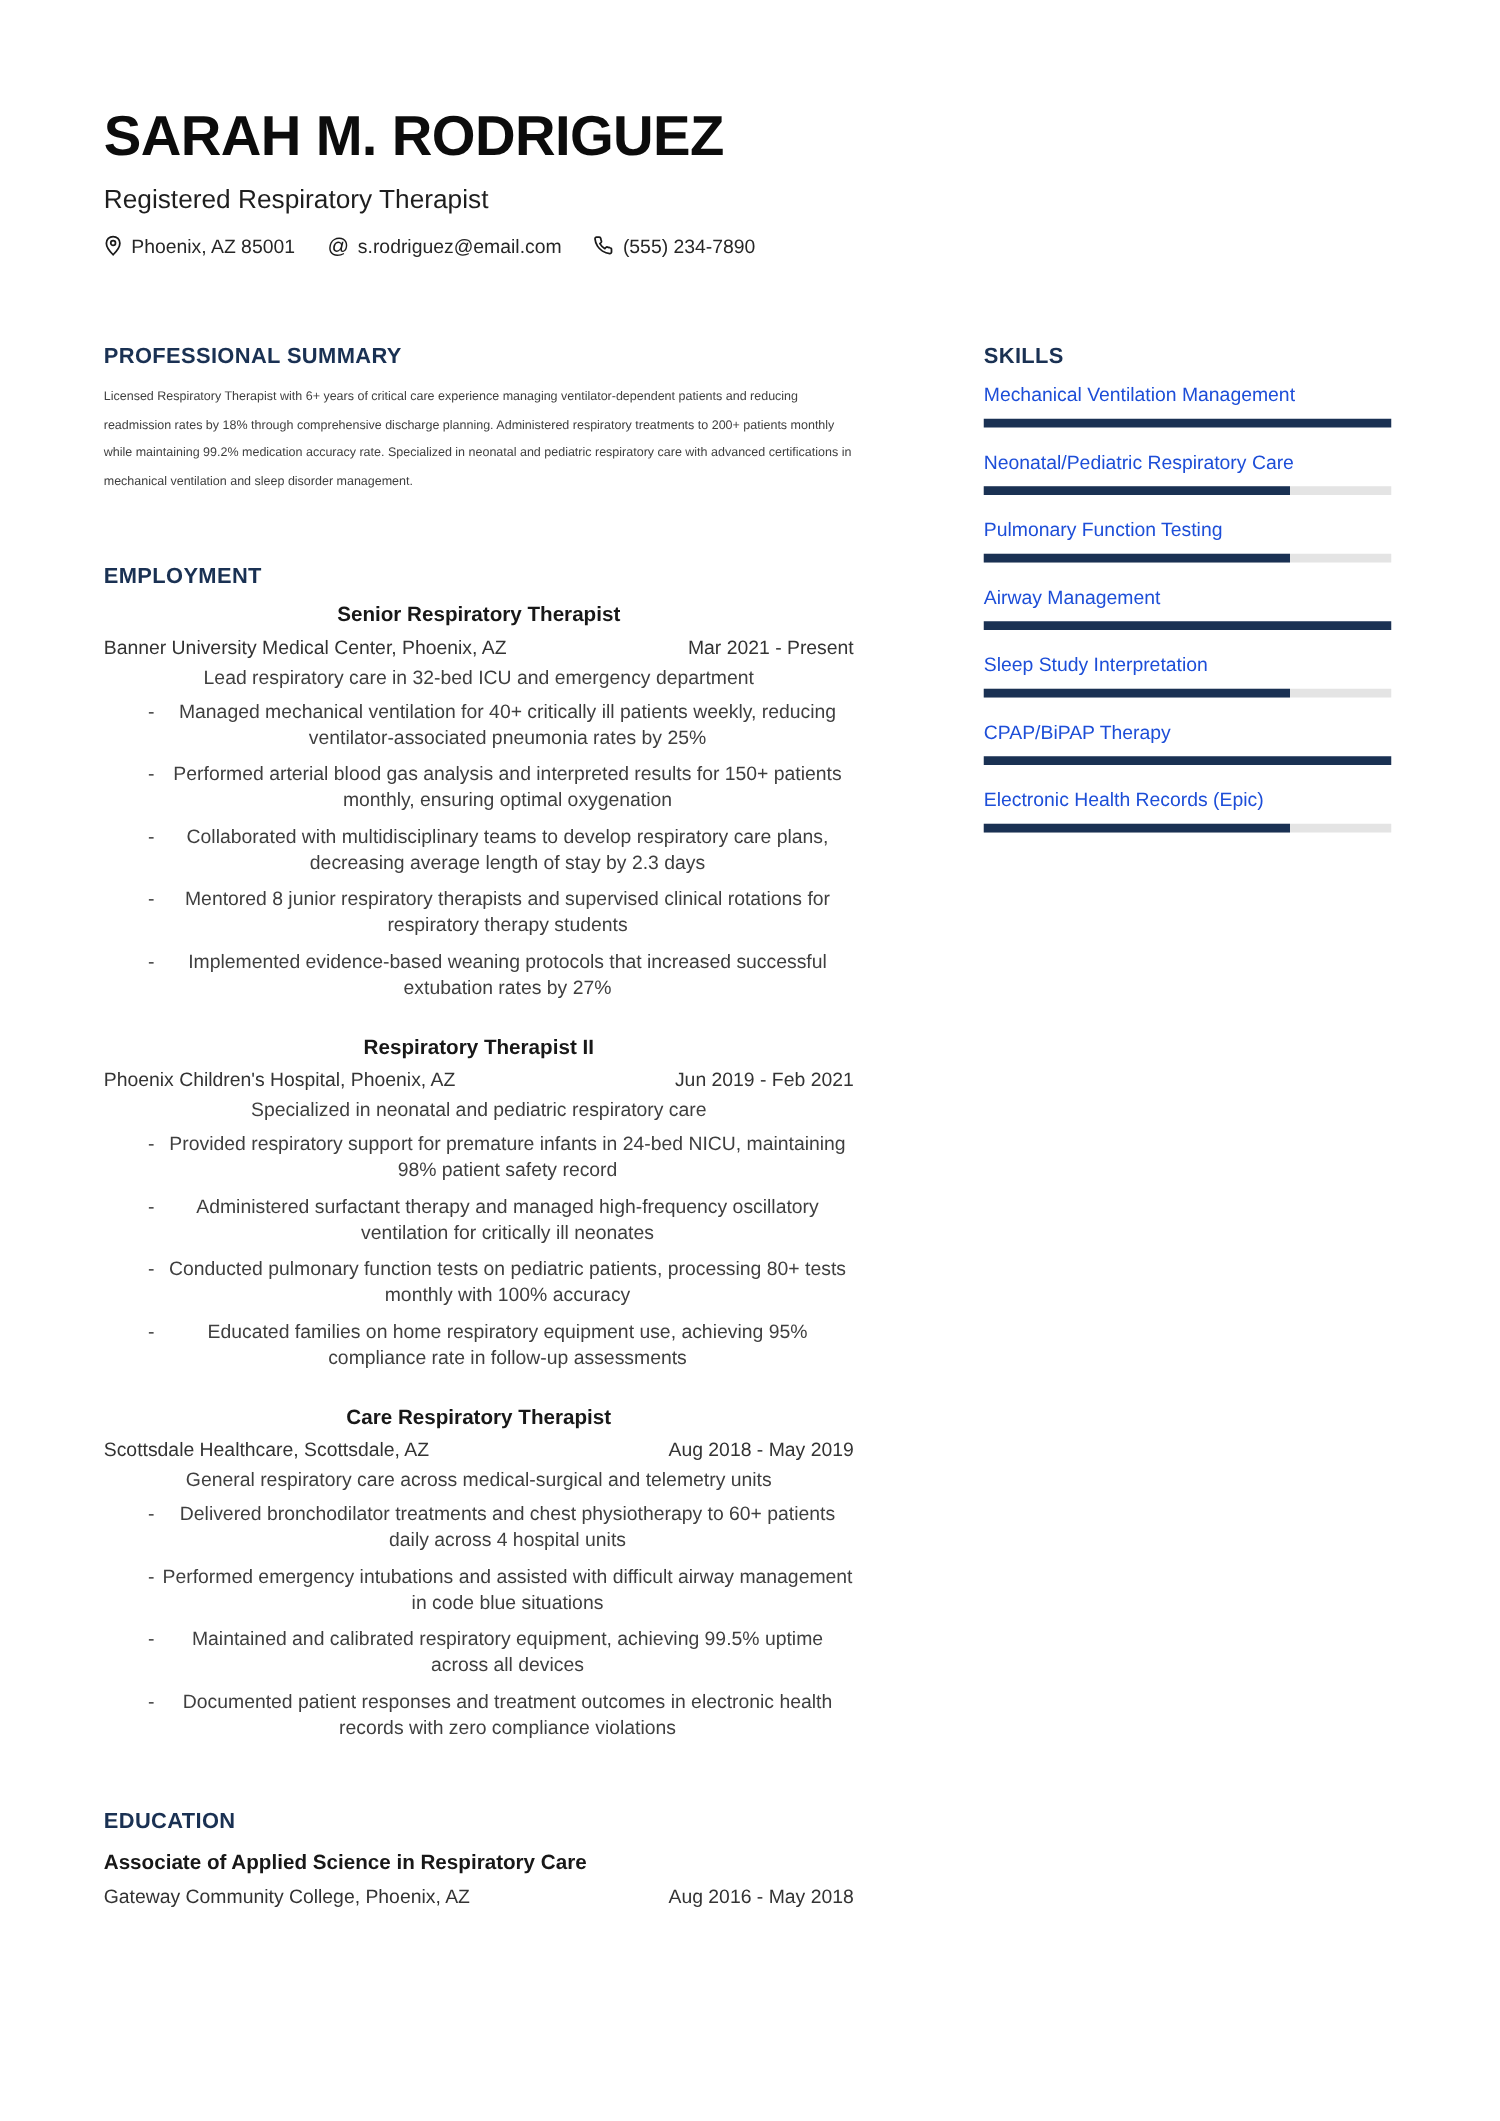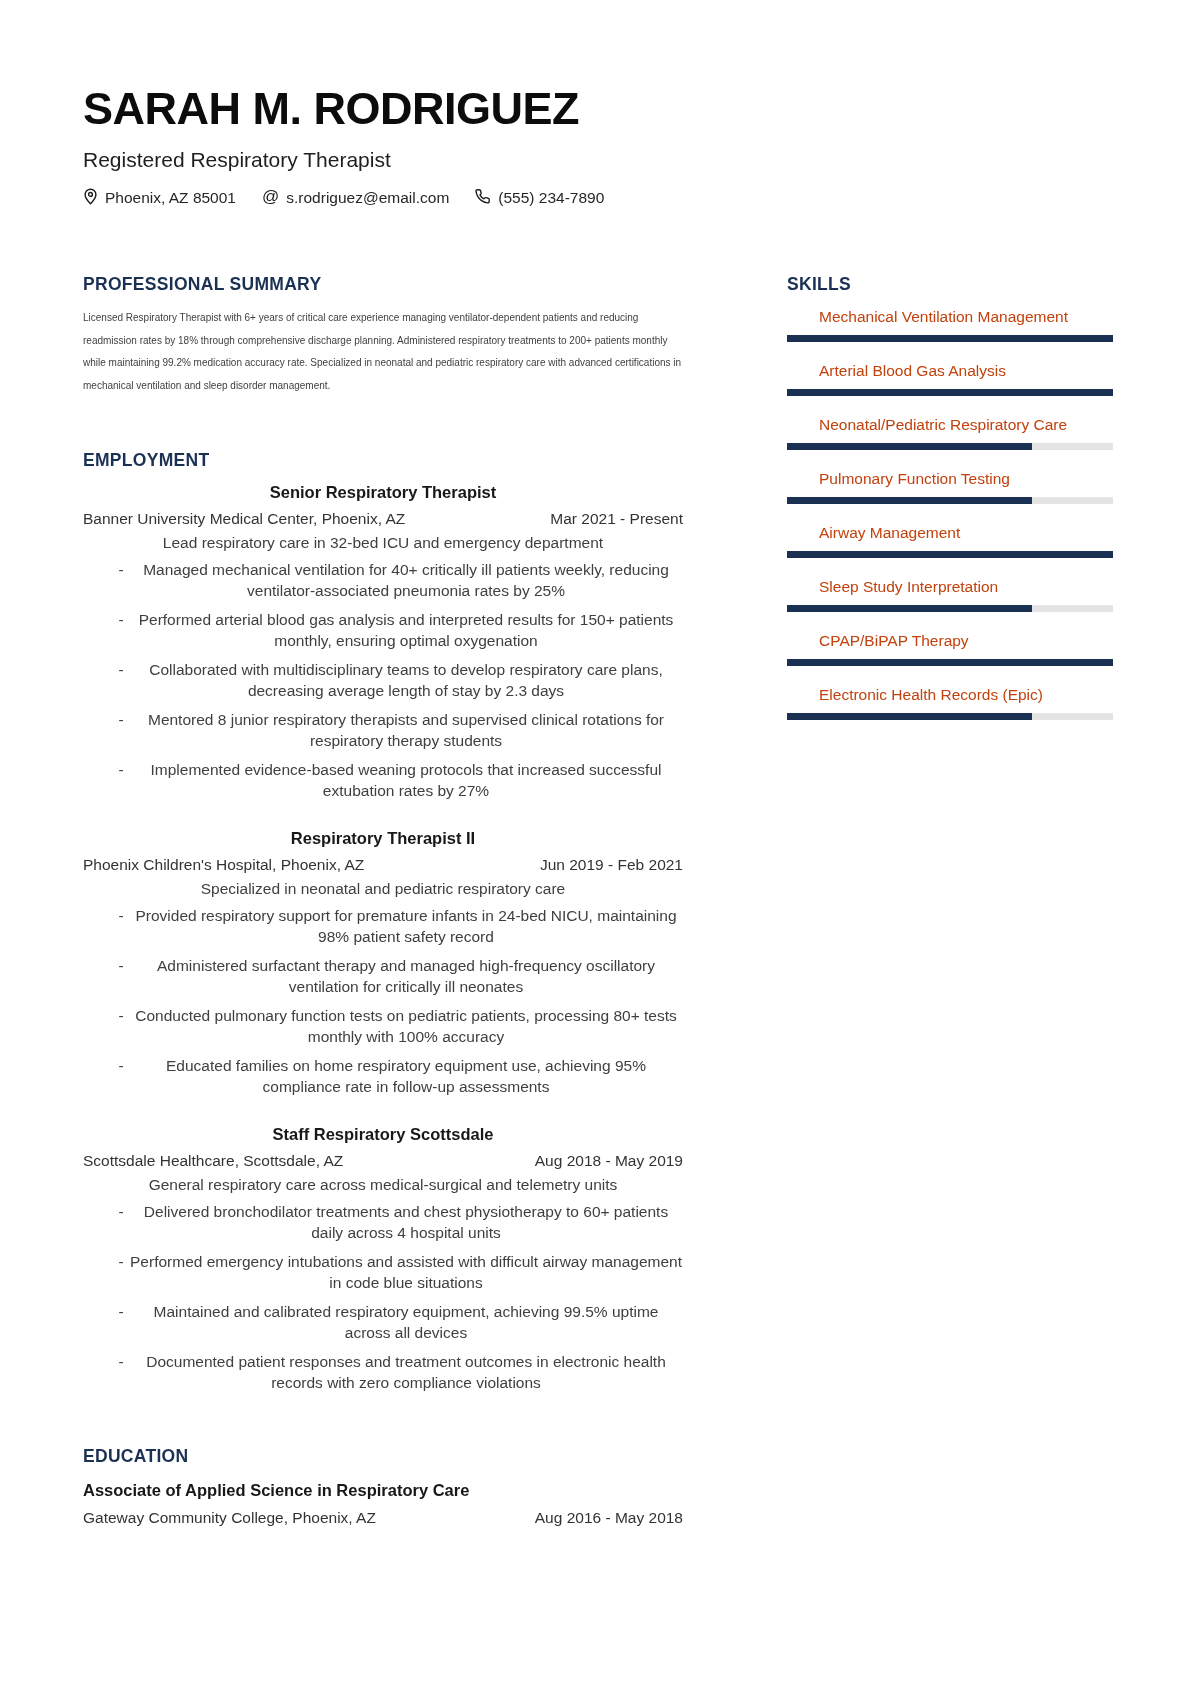--- a/index.html
+++ b/index.html
@@ -57,21 +57,21 @@
   .job-dates{white-space:nowrap;color:#333;}
   .job-desc{margin-top:3px;font-size:15.5px;color:var(--body-text);line-height:21px;}
   .bullets{list-style:none;margin-top:6px;padding-left:30px;}
   .bullets li{display:flex;font-size:15.5px;line-height:21.5px;color:var(--body-text);}
   .bullets li + li{margin-top:7px;}
   .bullet-dash{flex:0 0 16px;}
   .bullet-text{flex:1;}
   
   .skills-list{margin-top:13px;}
   .skill{margin-bottom:19px;}
-  .skill-label{font-size:15.5px;color:#c2410c;line-height:19px;margin-left:32px;}
+  .skill-label{font-size:15.5px;color:#1d4ed8;line-height:19px;}
   .skill-bar{margin-top:9px;height:7px;width:100%;background:var(--track);}
   .skill-bar-fill{height:100%;background:var(--accent);}
   
   .education-section{margin-top:52px;}
   .edu-entry{margin-top:14px;}
   .edu-degree{font-size:16.5px;font-weight:700;color:#181818;line-height:21px;}
   .edu-meta{
     margin-top:6px;display:flex;justify-content:space-between;align-items:baseline;
     font-size:15.5px;color:#333;line-height:21px;
   }
@@ -171,21 +171,21 @@
     <span class="bullet-dash">-</span>
     <span class="bullet-text">Conducted pulmonary function tests on pediatric patients, processing 80+ tests monthly with 100% accuracy</span>
   </li>
                 <li>
     <span class="bullet-dash">-</span>
     <span class="bullet-text">Educated families on home respiratory equipment use, achieving 95% compliance rate in follow-up assessments</span>
   </li>
               </ul>
   </div>
             <div class="job">
-    <div class="job-title">Staff Respiratory Scottsdale</div>
+    <div class="job-title">Care Respiratory Therapist</div>
     <div class="job-meta">
       <span>Scottsdale Healthcare, Scottsdale, AZ</span>
       <span class="job-dates">Aug 2018 - May 2019</span>
     </div>
     <div class="job-desc">General respiratory care across medical-surgical and telemetry units</div>
     <ul class="bullets">
                 <li>
     <span class="bullet-dash">-</span>
     <span class="bullet-text">Delivered bronchodilator treatments and chest physiotherapy to 60+ patients daily across 4 hospital units</span>
   </li>
@@ -223,56 +223,50 @@
       <div>
         <div class="section-heading">SKILLS</div>
         <div class="skills-list">
             <div class="skill">
     <div class="skill-label">Mechanical Ventilation Management</div>
     <div class="skill-bar">
       <div class="skill-bar-fill" style="width: 100%;"></div>
     </div>
   </div>
             <div class="skill">
-    <div class="skill-label">Arterial Blood Gas Analysis</div>
+    <div class="skill-label">Neonatal/Pediatric Respiratory Care</div>
+    <div class="skill-bar">
+      <div class="skill-bar-fill" style="width: 75%;"></div>
+    </div>
+  </div>
+            <div class="skill">
+    <div class="skill-label">Pulmonary Function Testing</div>
+    <div class="skill-bar">
+      <div class="skill-bar-fill" style="width: 75%;"></div>
+    </div>
+  </div>
+            <div class="skill">
+    <div class="skill-label">Airway Management</div>
     <div class="skill-bar">
       <div class="skill-bar-fill" style="width: 100%;"></div>
     </div>
   </div>
             <div class="skill">
-    <div class="skill-label">Neonatal/Pediatric Respiratory Care</div>
-    <div class="skill-bar">
-      <div class="skill-bar-fill" style="width: 75%;"></div>
-    </div>
-  </div>
-            <div class="skill">
-    <div class="skill-label">Pulmonary Function Testing</div>
-    <div class="skill-bar">
-      <div class="skill-bar-fill" style="width: 75%;"></div>
-    </div>
-  </div>
-            <div class="skill">
-    <div class="skill-label">Airway Management</div>
+    <div class="skill-label">Sleep Study Interpretation</div>
+    <div class="skill-bar">
+      <div class="skill-bar-fill" style="width: 75%;"></div>
+    </div>
+  </div>
+            <div class="skill">
+    <div class="skill-label">CPAP/BiPAP Therapy</div>
     <div class="skill-bar">
       <div class="skill-bar-fill" style="width: 100%;"></div>
     </div>
   </div>
             <div class="skill">
-    <div class="skill-label">Sleep Study Interpretation</div>
-    <div class="skill-bar">
-      <div class="skill-bar-fill" style="width: 75%;"></div>
-    </div>
-  </div>
-            <div class="skill">
-    <div class="skill-label">CPAP/BiPAP Therapy</div>
-    <div class="skill-bar">
-      <div class="skill-bar-fill" style="width: 100%;"></div>
-    </div>
-  </div>
-            <div class="skill">
     <div class="skill-label">Electronic Health Records (Epic)</div>
     <div class="skill-bar">
       <div class="skill-bar-fill" style="width: 75%;"></div>
     </div>
   </div>
           </div>
       </div>
     </div>
 
   </div>

